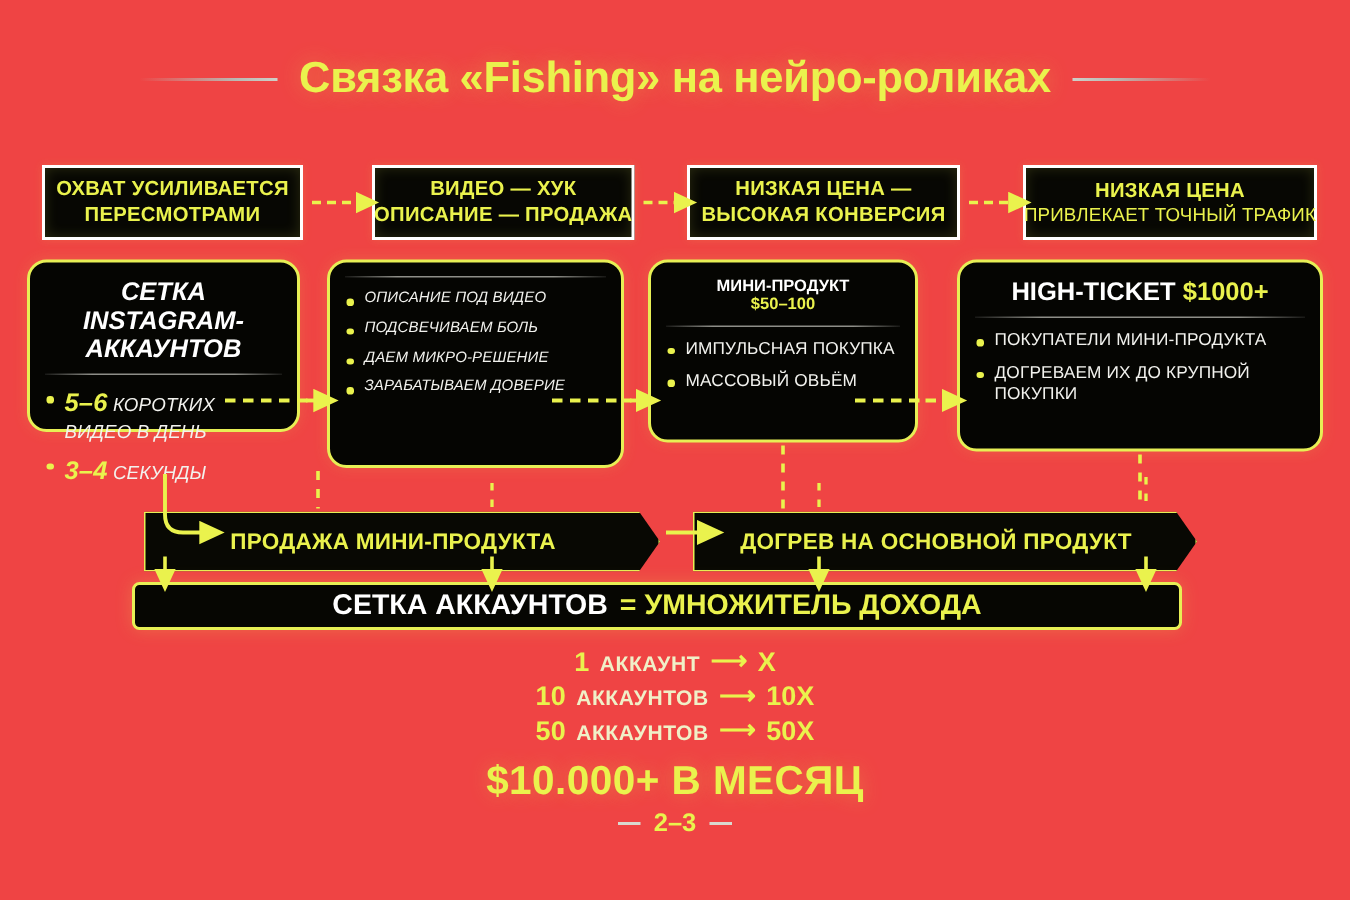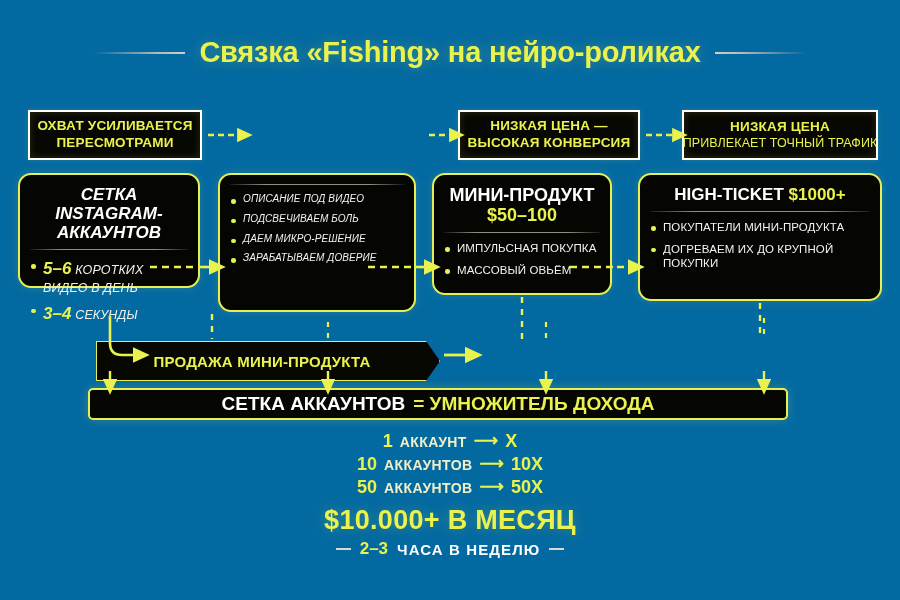--- a/index.html
+++ b/index.html
@@ -5,21 +5,21 @@
   * { box-sizing: border-box; margin: 0; padding: 0; }
   html, body {
     width: 900px; height: 600px;
     background: #000000;
     font-family: "Liberation Sans", sans-serif;
     overflow: hidden;
   }
   #stage {
     position: relative;
     width: 900px; height: 600px;
-    background: #0369a1;
+    background: #ef4444;
   }
 
   
   #title-row {
     position: absolute;
     top: 36px; left: 0; width: 900px;
     display: flex; align-items: center; justify-content: center;
     gap: 14px;
   }
   .title-rule {
@@ -106,21 +106,21 @@
   
   #card-grid   { left: 18px;  top: 173px; width: 182px; height: 115px; font-style: italic; }
   #card-grid .card-head { font-size: 17px; }
   #card-grid ul.card-list li { font-size: 12.5px; }
 
   #card-warm   { left: 218px; top: 173px; width: 198px; height: 139px; }
   #card-warm .card-head { font-size: 18px; }
   #card-warm ul.card-list li { font-size: 10px; font-style: italic; }
 
   #card-mini   { left: 432px; top: 173px; width: 180px; height: 122px; }
-  #card-mini .card-head { font-size: 18px; }
+  #card-mini .card-head { font-size: 11px; }
   #card-mini ul.card-list li { font-size: 11.5px; }
 
   #card-high   { left: 638px; top: 173px; width: 244px; height: 128px; }
   #card-high .card-head { font-size: 17px; }
   #card-high ul.card-list li { font-size: 11.5px; }
 
   
   .banner {
     position: absolute;
     height: 40px;
@@ -201,20 +201,24 @@
     <div class="title-rule"></div>
     <div id="page-title">Связка «Fishing» на нейро-роликах</div>
     <div class="title-rule right"></div>
   </div>
 
   <div class="topbox" id="topbox-0" style="left:28px; top:110px; width:174px; height:50px;">
     <div class="l1">ОХВАТ УСИЛИВАЕТСЯ</div>
     <div class="l2">ПЕРЕСМОТРАМИ</div>
   </div>
 
+  <div class="topbox" id="topbox-1" style="left:248px; top:110px; width:175px; height:50px;">
+    <div class="l1">ВИДЕО — ХУК</div>
+    <div class="l2">ОПИСАНИЕ — ПРОДАЖА</div>
+  </div>
 
   <div class="topbox" id="topbox-2" style="left:458px; top:110px; width:182px; height:50px;">
     <div class="l1">НИЗКАЯ ЦЕНА —</div>
     <div class="l2">ВЫСОКАЯ КОНВЕРСИЯ</div>
   </div>
 
   <div class="topbox thin" id="topbox-3" style="left:682px; top:110px; width:196px; height:50px;">
     <div class="l1">НИЗКАЯ ЦЕНА</div>
     <div class="l2">ПРИВЛЕКАЕТ ТОЧНЫЙ ТРАФИК</div>
   </div>
@@ -266,20 +270,21 @@
       <span class="accent">$1000+</span>
     </div>
     <div class="card-divider"></div>
     <ul class="card-list">
       <li>ПОКУПАТЕЛИ МИНИ-ПРОДУКТА</li>
       <li>ДОГРЕВАЕМ ИХ ДО КРУПНОЙ ПОКУПКИ</li>
     </ul>
   </div>
 
   <div class="banner" id="banner-sale">ПРОДАЖА МИНИ-ПРОДУКТА</div>
+  <div class="banner" id="banner-warm">ДОГРЕВ НА ОСНОВНОЙ ПРОДУКТ</div>
 
   <div id="result-box">
     <span class="white">СЕТКА АККАУНТОВ</span>
     <span class="yellow">= УМНОЖИТЕЛЬ ДОХОДА</span>
   </div>
 
   <div id="multipliers">
     <div class="mult-line">
       <span class="n">1</span>
       <span class="w">АККАУНТ</span>
@@ -298,21 +303,20 @@
       <span class="ar">⟶</span>
       <span class="r">50X</span>
     </div>
   </div>
 
   <div id="footer">
     <div id="footer-main">$10.000+ В МЕСЯЦ</div>
     <div id="footer-sub">
       <span class="dash"></span>
       <span class="y">2–3</span>
-      <span class="w">ЧАСА В НЕДЕЛЮ</span>
       <span class="dash"></span>
     </div>
   </div>
 
   <svg id="wires" viewBox="0 0 900 600">
     <defs>
       <marker id="ah" markerWidth="7" markerHeight="7" refX="1.2" refY="3" orient="auto">
         <path d="M0,0 L6.5,3 L0,6 Z" fill="#eaf24d"></path>
       </marker>
       <marker id="ahd" markerWidth="7" markerHeight="7" refX="1.2" refY="3" orient="auto">

